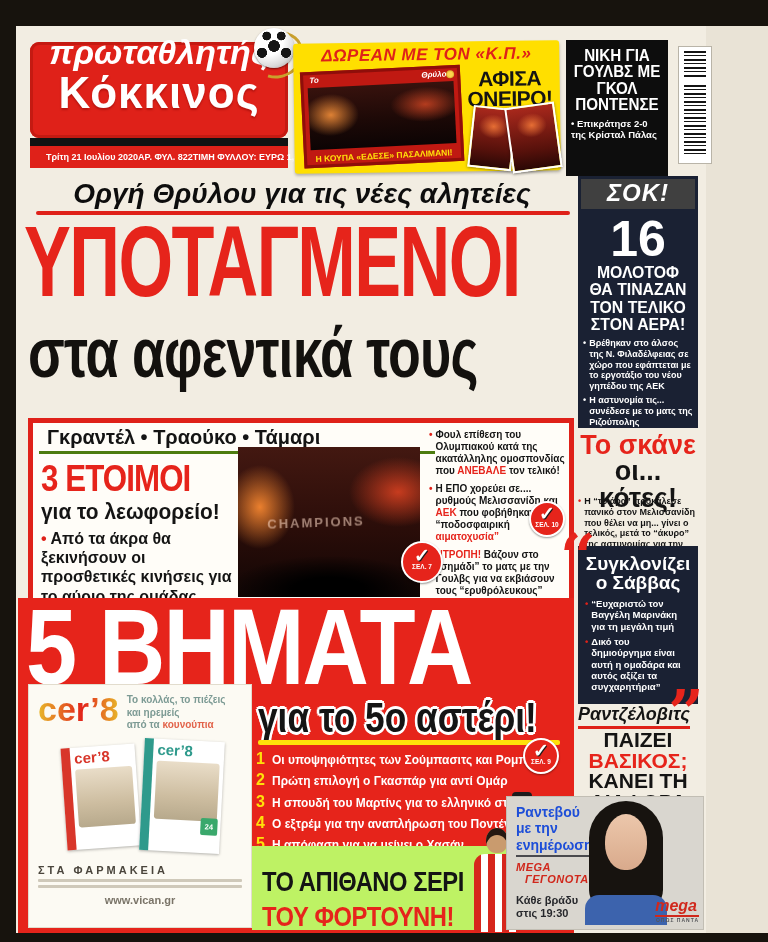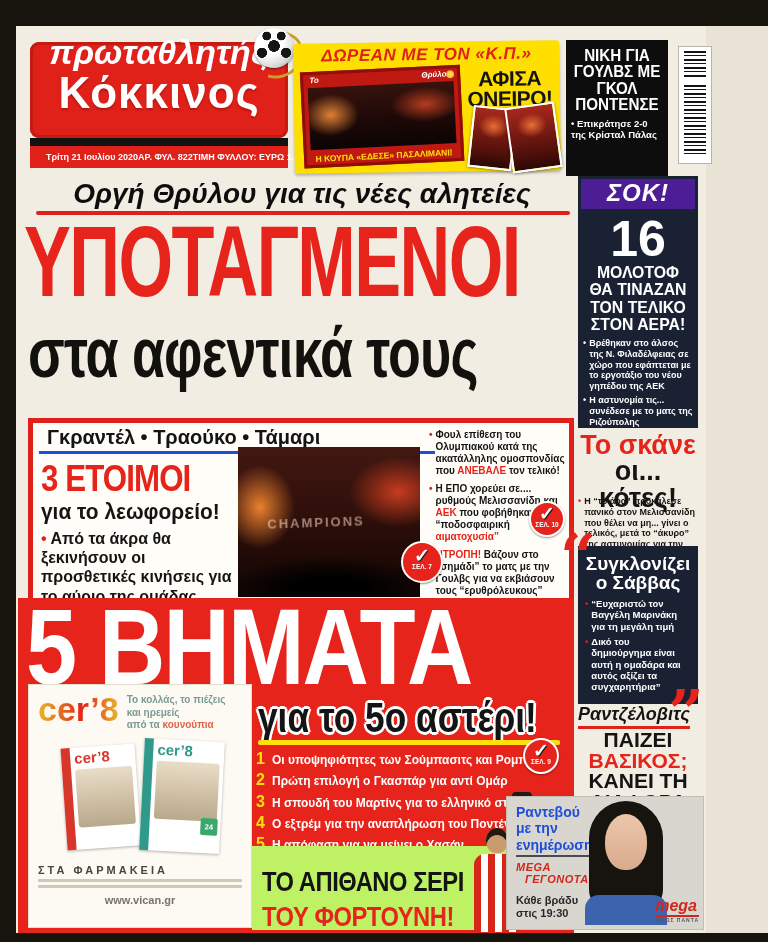--- a/index.html
+++ b/index.html
@@ -73,21 +73,21 @@
   #headline-main{left:24px;top:214px;font-size:90px;font-weight:900;color:#e6241b;
                  letter-spacing:-2px;line-height:.95;white-space:nowrap;
                  transform:scale(.78,1.12);transform-origin:top left;}
   #headline-sub{left:28px;top:320px;font-size:64px;font-weight:900;color:#13110e;
                 letter-spacing:-1px;line-height:.95;white-space:nowrap;
                 transform:scale(.84,1.1);transform-origin:top left;}
   
   #mid{left:28px;top:418px;width:546px;height:186px;background:#fffdf8;border:5px solid #df2119;
        box-sizing:border-box;}
   #mid-names{position:absolute;left:6px;top:3px;width:388px;padding:0 0 2px 8px;
-             font-size:20px;font-weight:900;color:#141414;border-bottom:3px solid #1d4ed8;
+             font-size:20px;font-weight:900;color:#141414;border-bottom:3px solid #4d7c0f;
              white-space:nowrap;}
   #t-red{position:absolute;left:8px;top:34px;font-size:34px;font-weight:900;color:#e6241b;
          letter-spacing:-1px;white-space:nowrap;transform:scale(.92,1.1);transform-origin:top left;}
   #t-black{position:absolute;left:8px;top:76px;font-size:22px;font-weight:900;color:#141414;
            white-space:nowrap;transform:scaleX(.95);transform-origin:top left;}
   #t-bullet{position:absolute;left:8px;top:106px;width:196px;font-size:16px;font-weight:700;
             color:#141414;line-height:1.2;}
   #mid-photo{position:absolute;left:205px;top:24px;width:182px;height:150px;overflow:hidden;
     background:
       radial-gradient(ellipse 50px 60px at 12% 40%, rgba(255,140,50,.9), rgba(0,0,0,0) 70%),
@@ -106,21 +106,21 @@
   
   .badge{border-radius:50%;background:#e6241b;border:2px solid #fff;color:#fff;text-align:center;
          box-sizing:border-box;box-shadow:0 1px 2px rgba(0,0,0,.4);z-index:6;}
   .badge .ck{display:block;font-size:19px;line-height:.9;font-weight:900;
              text-shadow:1px 1px 0 #1a1a1a;}
   .badge .bl{display:block;font-size:6.5px;font-weight:800;line-height:1;}
   #badge7{position:absolute;left:368px;top:118px;width:42px;height:42px;padding-top:4px;}
   #badge10{position:absolute;left:496px;top:78px;width:36px;height:36px;padding-top:2px;}
   #badge9{position:absolute;left:505px;top:140px;width:36px;height:36px;padding-top:2px;}
   
-  #shock-label{left:578px;top:176px;width:120px;height:36px;background:#4c1d95;
+  #shock-label{left:578px;top:176px;width:120px;height:36px;background:#404040;
                border:3px solid #1a2133;box-sizing:border-box;text-align:center;
                font-size:24px;font-weight:900;font-style:italic;color:#fff;line-height:28px;
                letter-spacing:1px;}
   #molotov{left:578px;top:212px;width:120px;height:216px;background:#1a2133;color:#fff;
            box-sizing:border-box;padding:2px 5px;text-align:center;}
   #m-num{font-size:50px;font-weight:900;line-height:1;}
   #m-head{font-size:17px;font-weight:900;line-height:1.02;transform:scaleX(.93);}
   #m-bullets{margin-top:5px;text-align:left;font-size:9px;font-weight:700;line-height:1.18;}
   .sb{display:flex;gap:3px;margin-bottom:4px;}
   #chick{left:576px;top:432px;width:124px;text-align:center;line-height:.98;}

